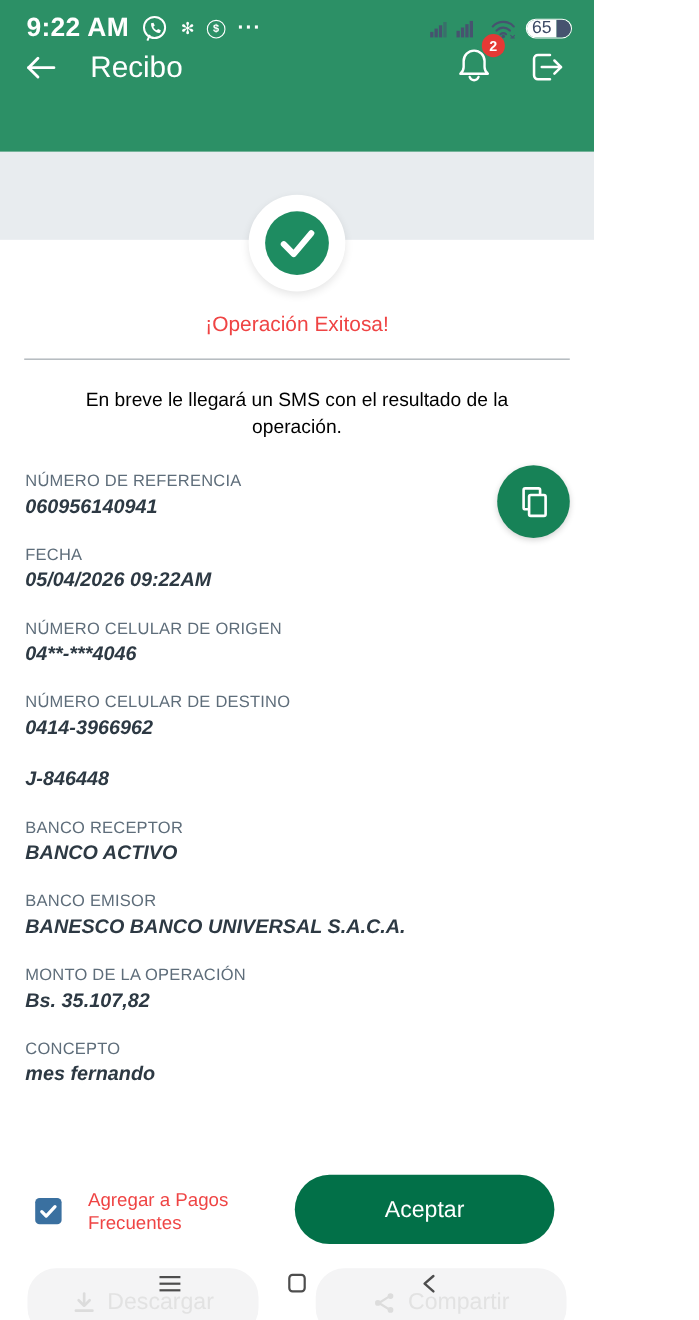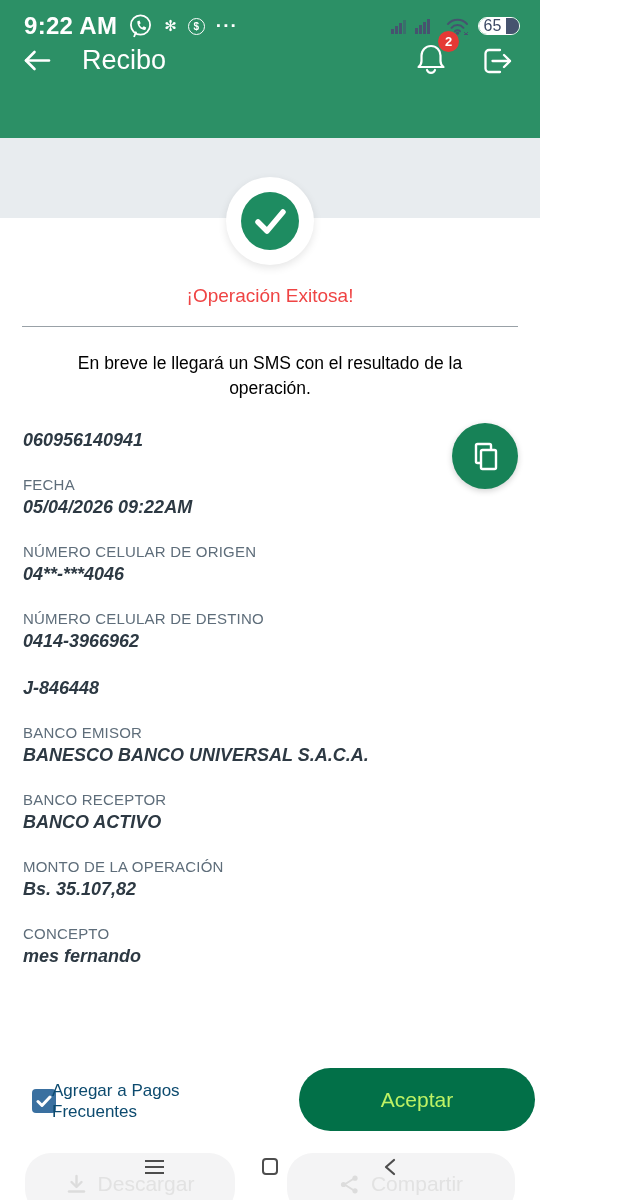--- a/index.html
+++ b/index.html
@@ -37,22 +37,22 @@
   .fields { margin:28px 24px 0 23px; }
   .field { margin-bottom:23px; }
   .field-label { font-size:15px; color:#5e6d7a; line-height:20px; letter-spacing:.2px; }
   .field-value { font-size:18px; font-weight:700; color:#2d3943; line-height:24px;font-style:italic; }
 
   .copy-btn { position:absolute; left:452px; top:423px; width:66px; height:66px; background:#178257; border:none; border-radius:50%; display:flex; align-items:center; justify-content:center; box-shadow:0 2px 6px rgba(0,0,0,.18); cursor:pointer; }
 
   
   .footer-row { position:absolute; left:0; top:1068px; width:540px; height:63px; }
   .checkbox { position:absolute; left:32px; top:21px; width:24px; height:24px; background:#3a70a0; border-radius:4px; display:flex; align-items:center; justify-content:center; cursor:pointer; }
-  .checkbox-label { position:absolute; left:52px; top:12px; width:155px; font-size:17px; color:#0c4a6e; line-height:21px; cursor:pointer; }
-  .accept-btn { position:absolute; left:299px; top:0; width:236px; height:63px; background:#027048; border:none; border-radius:33px; color:#bef264; font-size:21px; font-family:"Liberation Sans", sans-serif; cursor:pointer; }
+  .checkbox-label { position:absolute; left:80px; top:12px; width:155px; font-size:17px; color:#ef4444; line-height:21px; cursor:pointer; }
+  .accept-btn { position:absolute; left:268px; top:0; width:236px; height:63px; background:#027048; border:none; border-radius:33px; color:#ffffff; font-size:21px; font-family:"Liberation Sans", sans-serif; cursor:pointer; }
 
   
   .ghost-btn { position:absolute; top:1153px; height:62px; background:#f4f4f5; border:none; border-radius:26px; display:flex; align-items:center; justify-content:center; gap:11px; color:#e2e2e2; font-size:21px; font-family:"Liberation Sans", sans-serif; cursor:pointer; }
   .ghost-download { left:25px; width:210px; }
   .ghost-share { left:287px; width:228px; }
 
   .nav-menu { position:absolute; left:145px; top:1160px; width:19px; cursor:pointer; }
   .nav-menu span { display:block; height:2px; background:#4d4d4d; margin-bottom:4px; }
   .nav-square { position:absolute; left:262px; top:1158px; width:16px; height:17px; border:2px solid #4d4d4d; border-radius:4px; cursor:pointer; }
   .nav-back { position:absolute; left:383px; top:1158px; cursor:pointer; }
@@ -147,44 +147,45 @@
       </div>
     </div>
   </div>
 
   <div class="result-title">¡Operación Exitosa!</div>
   <div class="divider"></div>
   <div class="sms-text">En breve le llegará un SMS con el resultado de la operación.</div>
 
   <div class="fields">
     <div class="field">
+      <div class="field-label">NÚMERO DE REFERENCIA</div>
       <div class="field-value">060956140941</div>
     </div>
     <div class="field">
       <div class="field-label">FECHA</div>
       <div class="field-value">05/04/2026 09:22AM</div>
     </div>
     <div class="field">
       <div class="field-label">NÚMERO CELULAR DE ORIGEN</div>
       <div class="field-value">04**-***4046</div>
     </div>
     <div class="field">
       <div class="field-label">NÚMERO CELULAR DE DESTINO</div>
       <div class="field-value">0414-3966962</div>
     </div>
     <div class="field">
       <div class="field-value">J-846448</div>
     </div>
     <div class="field">
+      <div class="field-label">BANCO RECEPTOR</div>
+      <div class="field-value">BANCO ACTIVO</div>
+    </div>
+    <div class="field">
       <div class="field-label">BANCO EMISOR</div>
       <div class="field-value">BANESCO BANCO UNIVERSAL S.A.C.A.</div>
-    </div>
-    <div class="field">
-      <div class="field-label">BANCO RECEPTOR</div>
-      <div class="field-value">BANCO ACTIVO</div>
     </div>
     <div class="field">
       <div class="field-label">MONTO DE LA OPERACIÓN</div>
       <div class="field-value">Bs. 35.107,82</div>
     </div>
     <div class="field">
       <div class="field-label">CONCEPTO</div>
       <div class="field-value">mes fernando</div>
     </div>
   </div>

